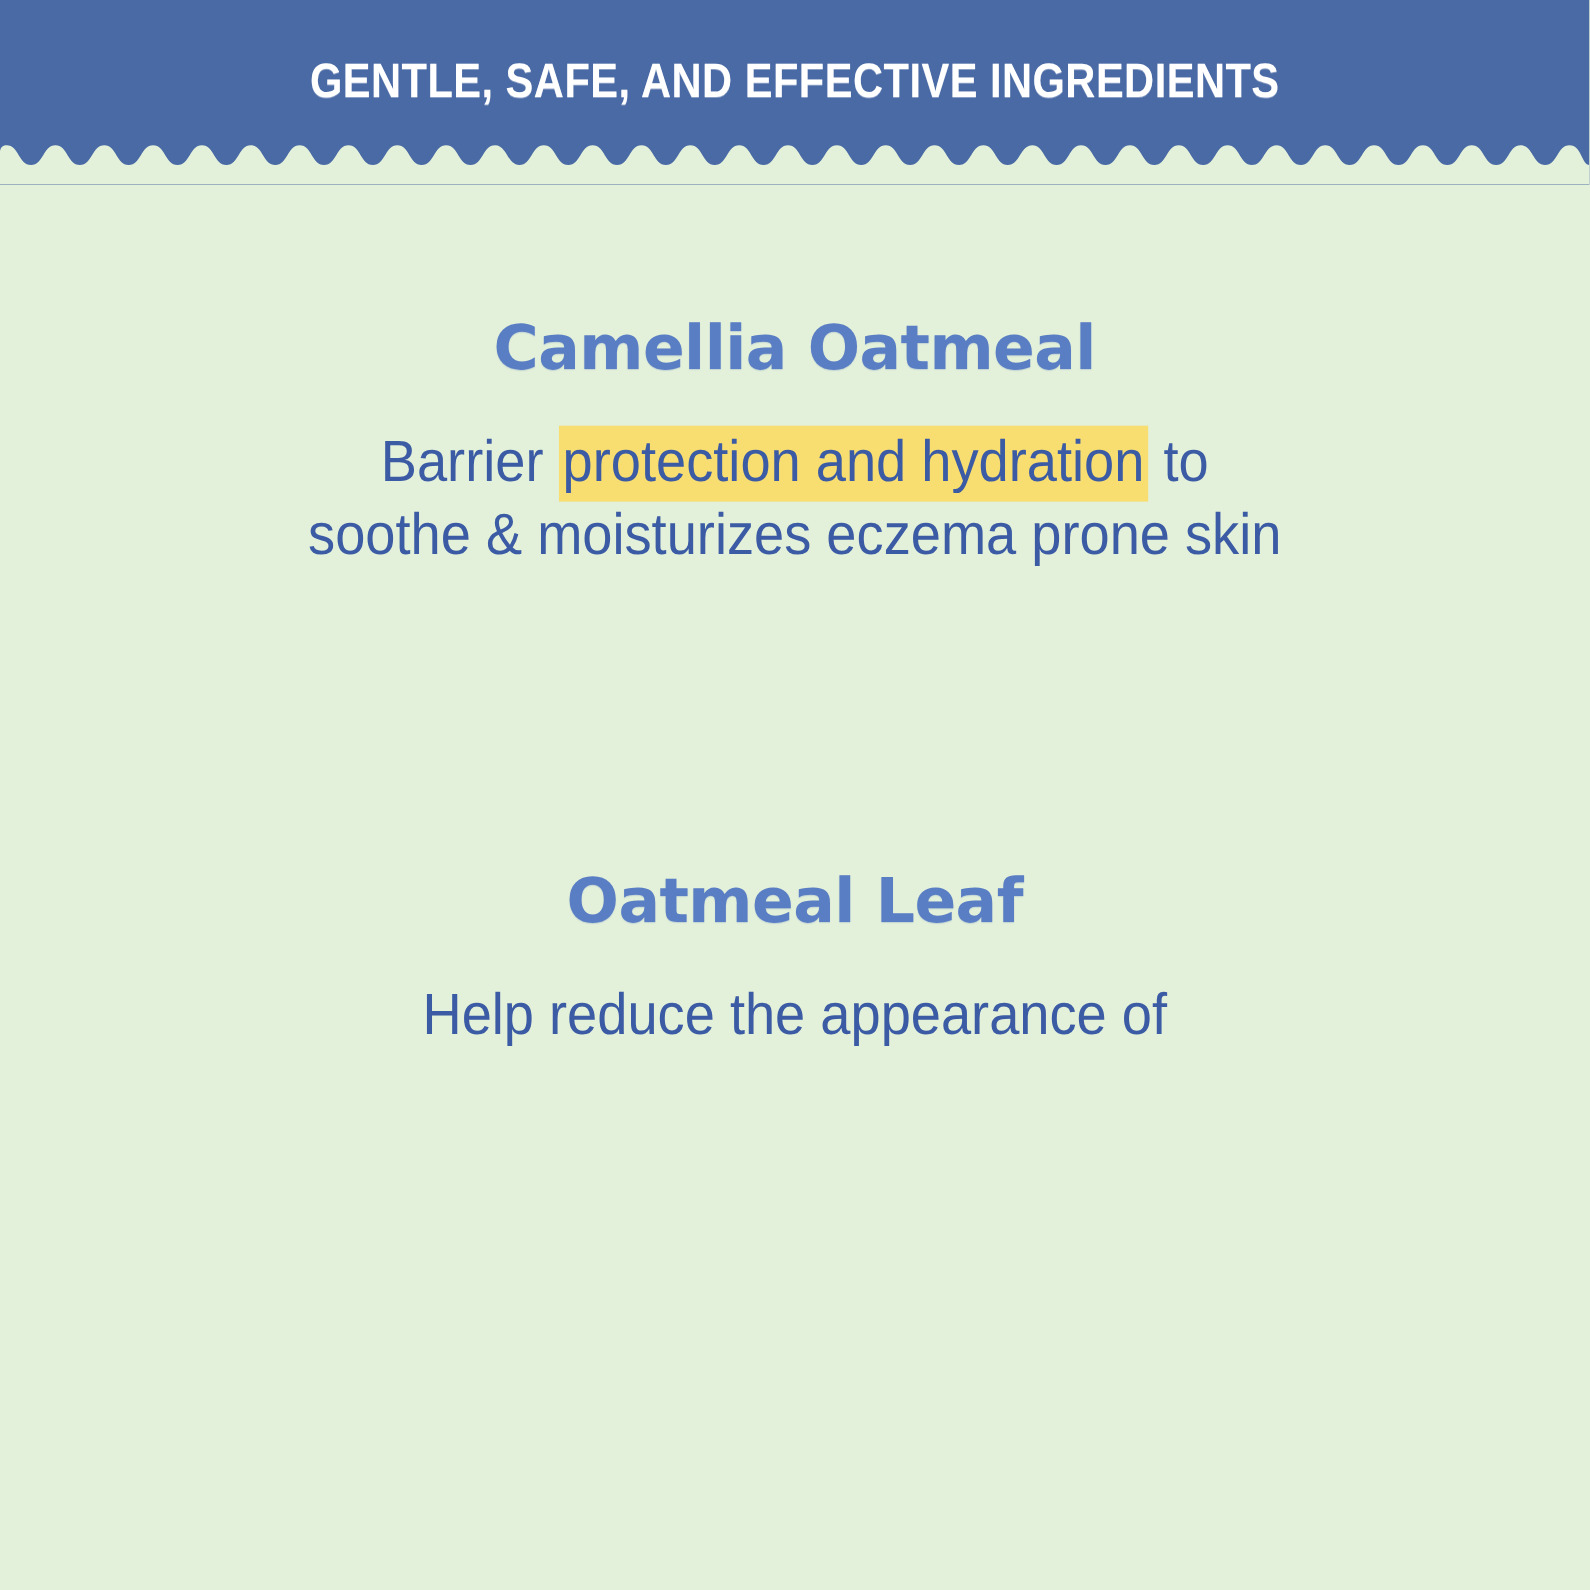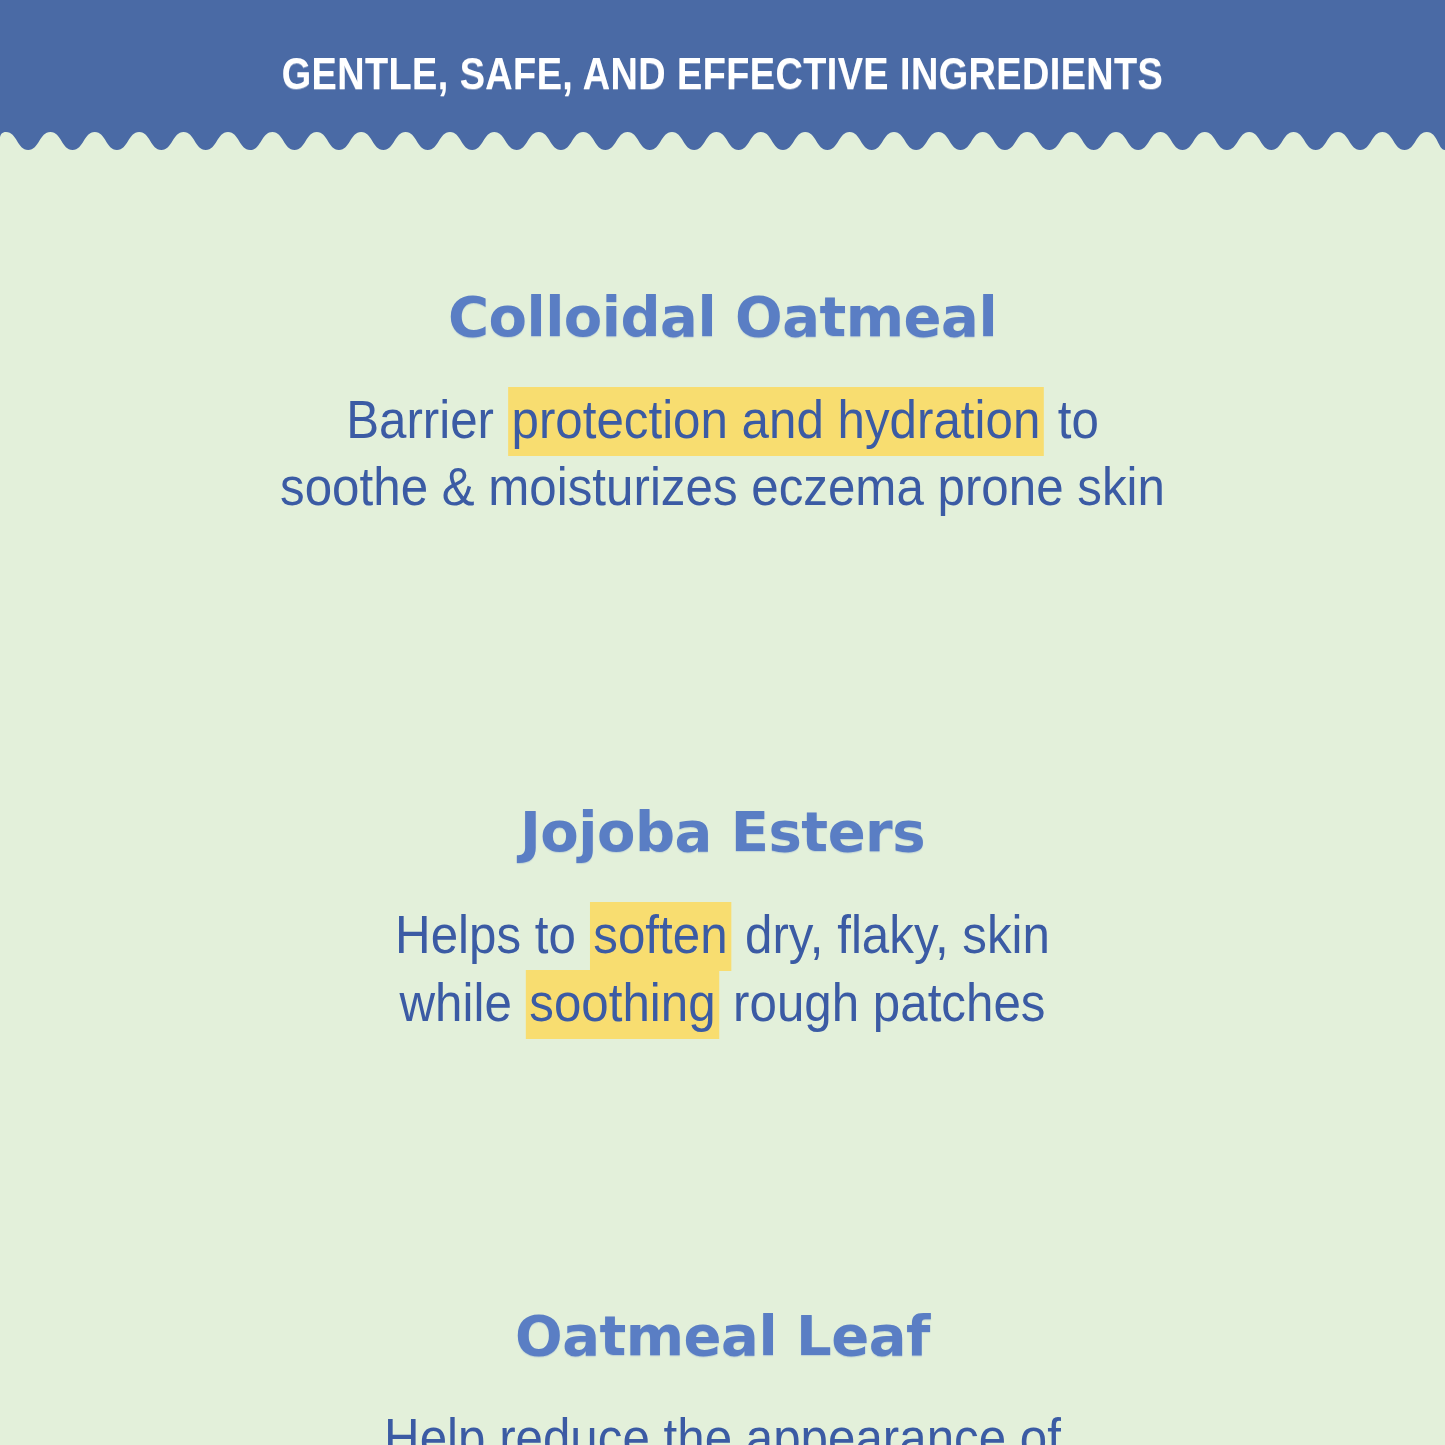--- a/index.html
+++ b/index.html
@@ -132,34 +132,27 @@
       C150.3,22 150.3,4 139.2,4 C128.1,4 128.1,22 117.0,22
       C105.9,22 105.9,4 94.8,4 C83.7,4 83.7,22 72.6,22
       C61.5,22 61.5,4 50.4,4 C39.3,4 39.3,22 28.2,22
       C17.1,22 17.1,4 6.0,4 C2.0,4 0.6,6.3 0,9.4 Z"></path>
   </svg>
 </div>
 
 <div class="content">
 
   <div class="section section-1">
-    <div class="ingredient-name">Colloidal Oatmeal</div>
+    <div class="ingredient-name">Camellia Oatmeal</div>
     <div class="ingredient-desc">
       <span class="line"><span>Barrier </span><span class="hl">protection and hydration</span><span> to</span></span>
       <span class="line"><span>soothe &amp; moisturizes eczema prone skin</span></span>
     </div>
   </div>
 
-  <div class="section section-2">
-    <div class="ingredient-name">Jojoba Esters</div>
-    <div class="ingredient-desc">
-      <span class="line"><span>Helps to </span><span class="hl">soften</span><span> dry, flaky, skin</span></span>
-      <span class="line"><span>while </span><span class="hl">soothing</span><span> rough patches</span></span>
-    </div>
-  </div>
 
   <div class="section section-3">
     <div class="ingredient-name">Oatmeal Leaf</div>
     <div class="ingredient-desc">
       <span class="line"><span>Help reduce the appearance of</span></span>
 
     </div>
   </div>
 
 </div>

